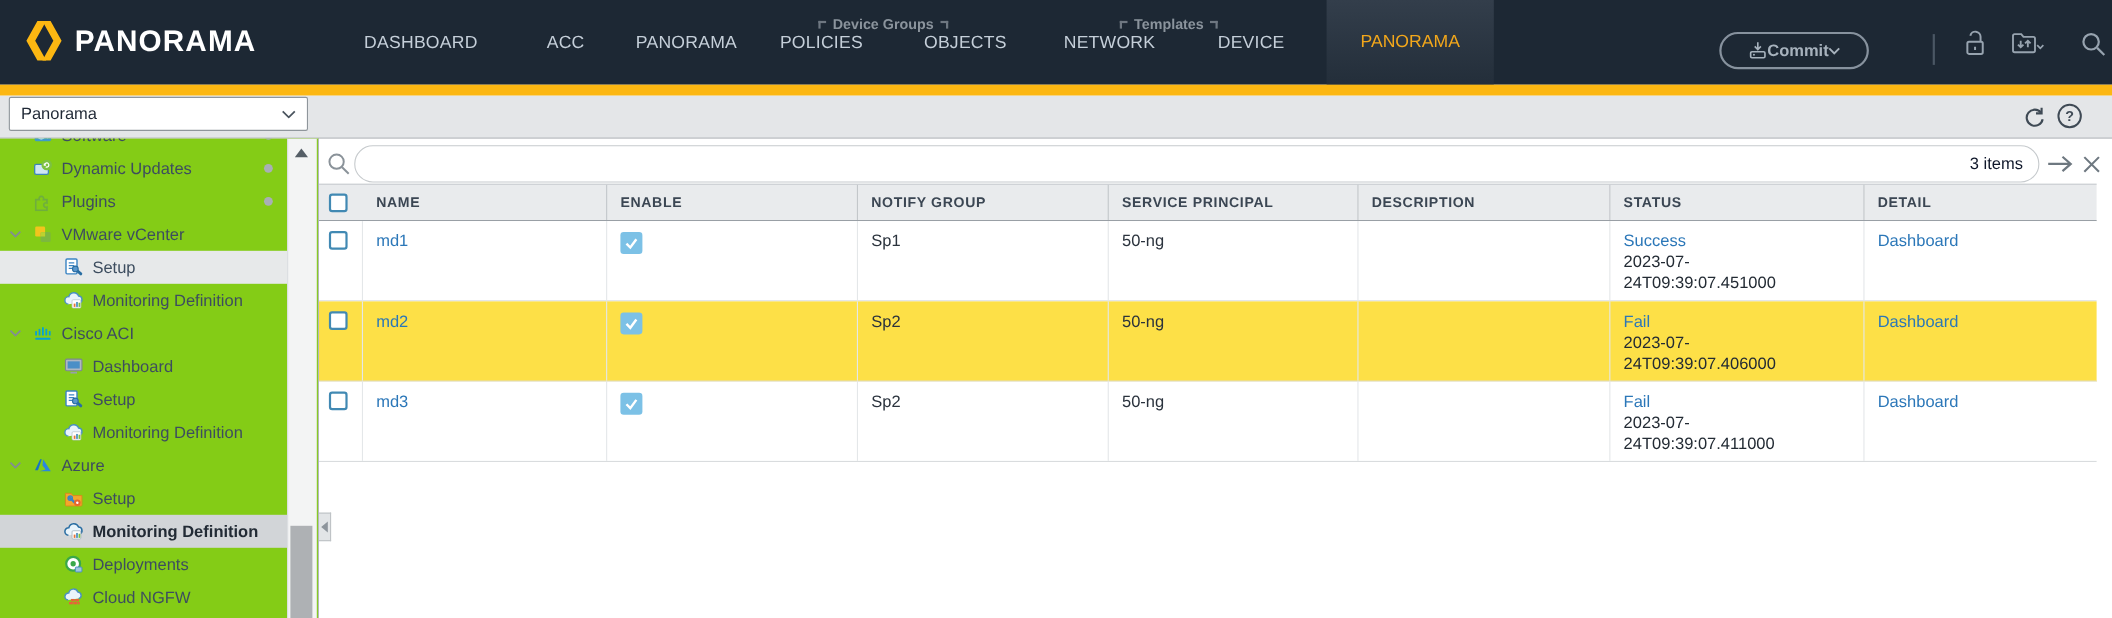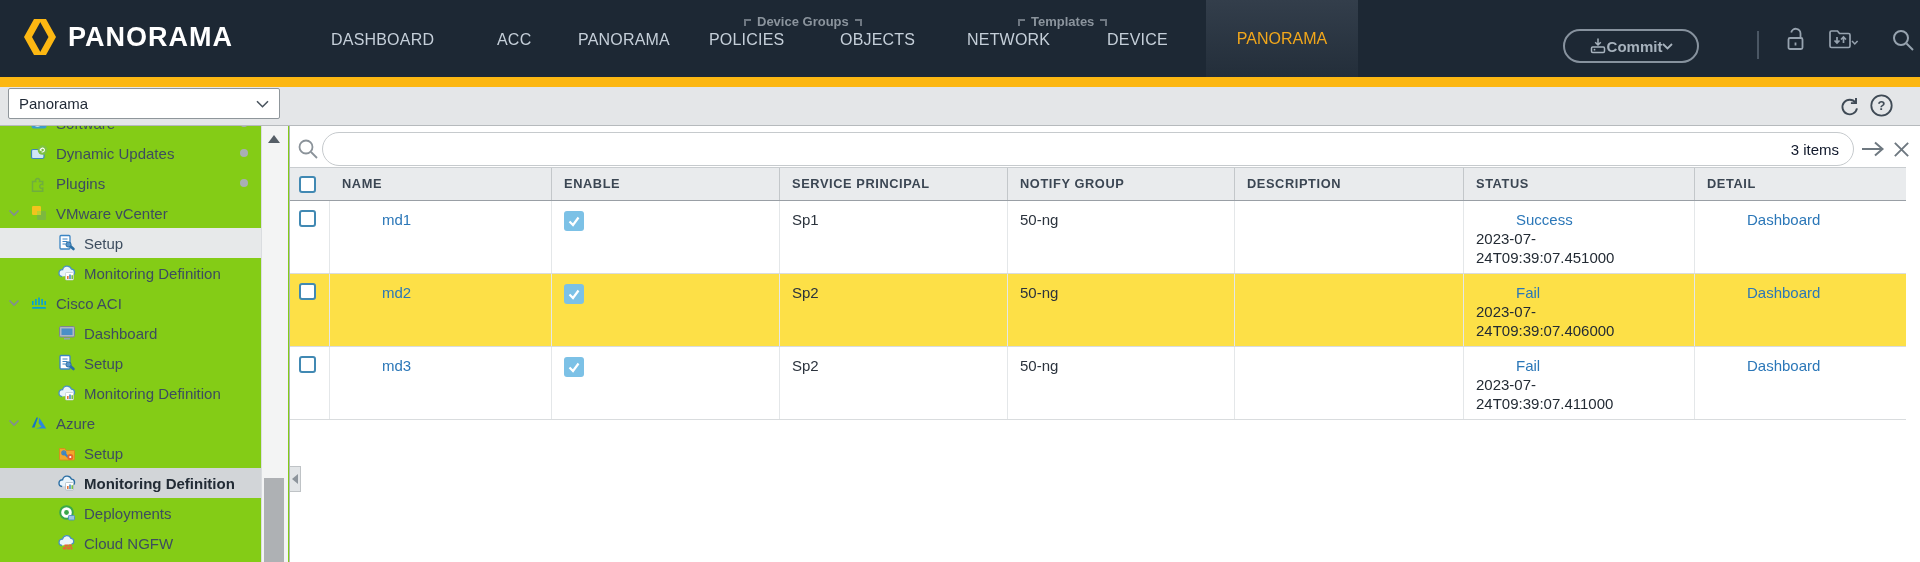--- a/index.html
+++ b/index.html
@@ -77,21 +77,21 @@
   .th { border-right:1px solid #c3c7ca; padding-left:12px; line-height:32px; font-size:12.8px;
         font-weight:700; letter-spacing:.6px; color:#3b4653; white-space:nowrap; overflow:hidden; }
   .th:last-child { border-right:none; }
   .trow { position:absolute; left:290px; width:1616px; height:73px; display:grid;
           grid-template-columns:40px 222px 228px 228px 227px 229px 231px 211px;
           border-bottom:1px solid #d9dcde; background:#fff; }
   .trow.alt { background:#fde047; }
   .td { border-right:1px solid #e4e7e9; padding:10px 12px 0 12px; font-size:15px; color:#2b333d;
         overflow:hidden; }
   .td:last-child { border-right:none; }
-  .lnk { color:#2b77b8; text-decoration:none; cursor:pointer;margin-left:40px; }
+  .lnk { color:#2b77b8; text-decoration:none; cursor:pointer; }
   .time { color:#232b34; max-width:152px; line-height:1.28; overflow-wrap:break-word; margin-top:1px; }
   .cbx { width:17px; height:17px; border:2px solid #4189b3; border-radius:3px; background:#fff;
          margin:9px 0 0 9px; cursor:pointer; }
   .cbx.hd { margin:8px 0 0 9px; }
   .encbx { width:20px; height:20px; border-radius:3px; background:#7cc1e6; display:flex;
            align-items:center; justify-content:center; cursor:pointer; }
 </style>
 </head>
 <body>
 
@@ -423,22 +423,22 @@
       <path d="M3,3 L17,17 M17,3 L3,17"></path>
     </svg>
   </span>
 
   <div class="thead">
     <div>
       <div class="cbx hd"></div>
     </div>
     <div class="th">NAME</div>
     <div class="th">ENABLE</div>
+    <div class="th">NOTIFY GROUP</div>
     <div class="th">SERVICE PRINCIPAL</div>
-    <div class="th">NOTIFY GROUP</div>
     <div class="th">DESCRIPTION</div>
     <div class="th">STATUS</div>
     <div class="th">DETAIL</div>
   </div>
 
   <div class="trow" style="top:201px">
     <div class="td" style="padding:0">
       <div class="cbx"></div>
     </div>
     <div class="td">

